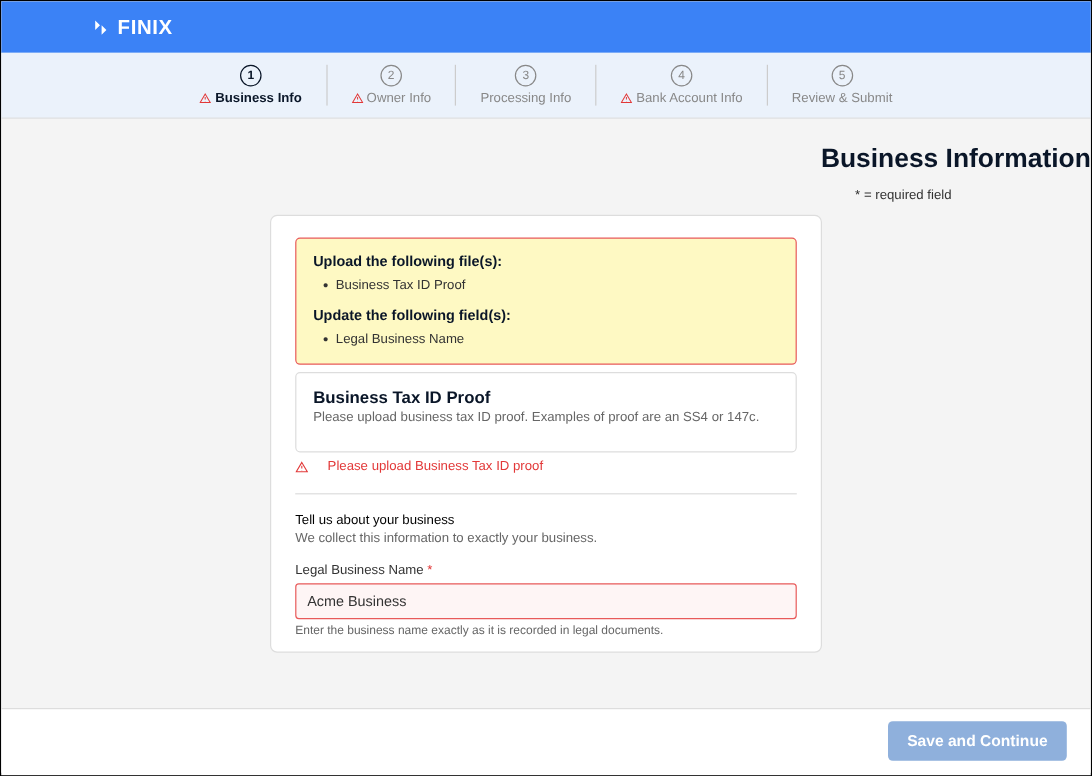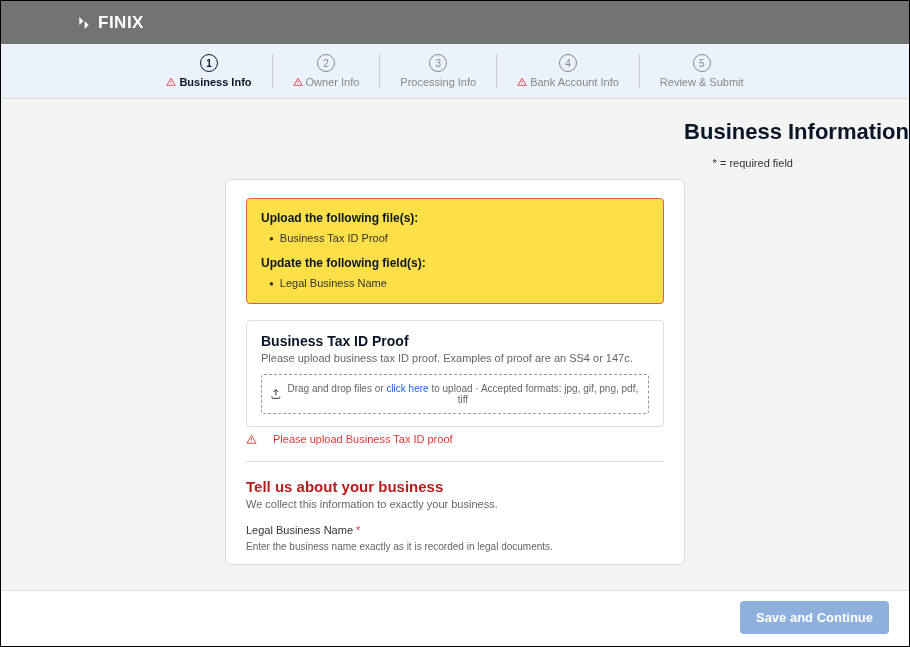--- a/index.html
+++ b/index.html
@@ -1,18 +1,18 @@
 <!DOCTYPE html>
 <html><head>
   <meta charset="utf-8">
   <style>
     * { box-sizing: border-box; margin: 0; padding: 0; }
     body { font-family: -apple-system, BlinkMacSystemFont, 'Segoe UI', Arial, sans-serif; background: #fff; width: 910px; height: 647px; overflow: hidden; border: 1px solid #000; }
     
-    .header { background: #737373; height: 43px; display: flex; align-items: center; padding: 0 75px; }
+    .header { background: #3b82f6; height: 43px; display: flex; align-items: center; padding: 0 75px; }
     .logo { display: flex; align-items: center; gap: 6px; }
     .logo-icon { width: 16px; height: 16px; }
     .logo-text { color: #fff; font-size: 17px; font-weight: 700; letter-spacing: 0.5px; }
     
     .stepper-bar { background: #ebf2fb; border-bottom: 1px solid #ddd; padding: 10px 0; }
     .stepper { display: flex; justify-content: center; gap: 0; }
     .step { display: flex; flex-direction: column; align-items: center; padding: 0 20px; border-right: 1px solid #ccc; position: relative; }
     .step:last-child { border-right: none; }
     .step-circle { width: 18px; height: 18px; border-radius: 50%; border: 1.5px solid #888; display: flex; align-items: center; justify-content: center; font-size: 10px; color: #888; margin-bottom: 4px; }
     .step.active .step-circle { border-color: #0a1628; color: #0a1628; font-weight: 700; }
@@ -20,40 +20,40 @@
     .step.active .step-label { color: #0a1628; font-weight: 600; }
     .warn-icon { width: 10px; height: 10px; }
     
     .content-area { background: #f4f4f4; height: calc(100% - 43px - 57px - 54px); overflow-y: auto; padding: 20px 0 30px; }
     
     .page-title { text-align: right; font-size: 22px; font-weight: 700; color: #0a1628; margin-bottom: 12px; }
     .required-note { text-align: right; font-size: 11px; color: #333; max-width: 680px; margin: 0 auto 10px; padding-right: 2px; }
     
     .card { background: #fff; border: 1px solid #ddd; border-radius: 6px; max-width: 460px; margin: 0 auto 0; padding: 18px 20px 0; }
     
-    .alert-box { border: 1px solid #e85a5a; background: #fde047; border-radius: 4px; padding: 12px 14px; margin-bottom: 16px; }
+    .alert-box { border: 1px solid #e85a5a; background: #fef9c3; border-radius: 4px; padding: 12px 14px; margin-bottom: 6px; }
     .alert-box h4 { font-size: 12px; font-weight: 700; color: #0a1628; margin-bottom: 5px; }
     .alert-box ul { list-style: none; padding-left: 8px; margin-bottom: 10px; }
     .alert-box ul:last-child { margin-bottom: 0; }
     .alert-box li { font-size: 11px; color: #333; padding: 2px 0; }
     .alert-box li::before { content: "●"; font-size: 8px; margin-right: 6px; vertical-align: 1px; }
     
     .upload-section { border: 1px solid #ddd; border-radius: 4px; padding: 12px 14px; margin-bottom: 6px; }
     .upload-section h3 { font-size: 14px; font-weight: 700; color: #0a1628; margin-bottom: 3px; }
     .upload-section .subtitle { font-size: 11px; color: #666; margin-bottom: 10px; }
     .dropzone { border: 1px dashed #999; border-radius: 3px; padding: 8px; text-align: center; font-size: 10px; color: #666; display: flex; align-items: center; justify-content: center; gap: 4px; }
     .dropzone .link { color: #2563eb; }
     .upload-icon { width: 12px; height: 12px; }
     
     .error-text { color: #e23838; font-size: 11px; display: flex; align-items: center; gap: 16px; margin-bottom: 16px; }
     .error-text .warn-icon { width: 11px; height: 11px; }
     
     .divider { border: none; border-top: 1px solid #ddd; margin: 12px 0 16px; }
     
-    .section-title { font-size: 15px; font-weight: 700; color: #b91c1c; margin-bottom: 3px; }
+    .section-title { font-size: 11px; font-weight: 400; color: #000000; margin-bottom: 3px; }
     .section-subtitle { font-size: 11px; color: #666; margin-bottom: 14px; }
     
     .field { margin-bottom: 12px; }
     .field-label { font-size: 11px; color: #333; margin-bottom: 5px; display: block; }
     .field-label .req { color: #e23838; }
     .input { width: 100%; border: 1px solid #ccc; border-radius: 3px; padding: 7px 9px; font-size: 12px; color: #333; }
     .input.error { border-color: #e85a5a; background: #fef5f5; }
     .help-text { font-size: 10px; color: #666; margin-top: 4px; }
     
     .footer { background: #fff; border-top: 1px solid #ddd; height: 54px; display: flex; align-items: center; justify-content: flex-end; padding: 0 20px; }
@@ -128,45 +128,38 @@
         </ul>
       <h4>Update the following field(s):</h4>
       <ul id="alert-update-list">
           <li>Legal Business Name</li>
         </ul>
     </div>
 
     <div class="upload-section">
       <h3>Business Tax ID Proof</h3>
       <div class="subtitle">Please upload business tax ID proof. Examples of proof are an SS4 or 147c.</div>
-      <div class="dropzone">
-        <svg class="upload-icon" viewBox="0 0 24 24" fill="none" stroke="#333" stroke-width="2">
-          <path d="M12 15 V3 M7 8 L12 3 L17 8 M4 17 v2 a2 2 0 0 0 2 2 h12 a2 2 0 0 0 2 -2 v-2"></path>
-        </svg>
-        <span>
-          <span>Drag and drop files or </span><span class="link">click here</span><span> to upload</span><span> · Accepted formats: jpg, gif, png, pdf, tiff</span>
-        </span>
-      </div>
     </div>
     <div class="error-text">
       <svg class="warn-icon" viewBox="0 0 24 24" fill="none" stroke="#e23838" stroke-width="2">
         <path d="M12 3 L22 20 H2 Z M12 9 v5 M12 17 v0.5"></path>
       </svg>
       <span>Please upload Business Tax ID proof</span>
     </div>
 
     <hr class="divider">
 
     <h3 class="section-title">Tell us about your business</h3>
     <div class="section-subtitle">We collect this information to exactly your business.</div>
 
     <div class="field">
       <label class="field-label">
         <span>Legal Business Name</span> <span class="req">*</span>
       </label>
+      <input class="input error" value="Acme Business" style="">
       <div class="help-text">Enter the business name exactly as it is recorded in legal documents.</div>
       
     </div>
 
   </div>
 </div>
 
 <div class="footer">
   <button class="save-btn">Save and Continue</button>
 </div>

